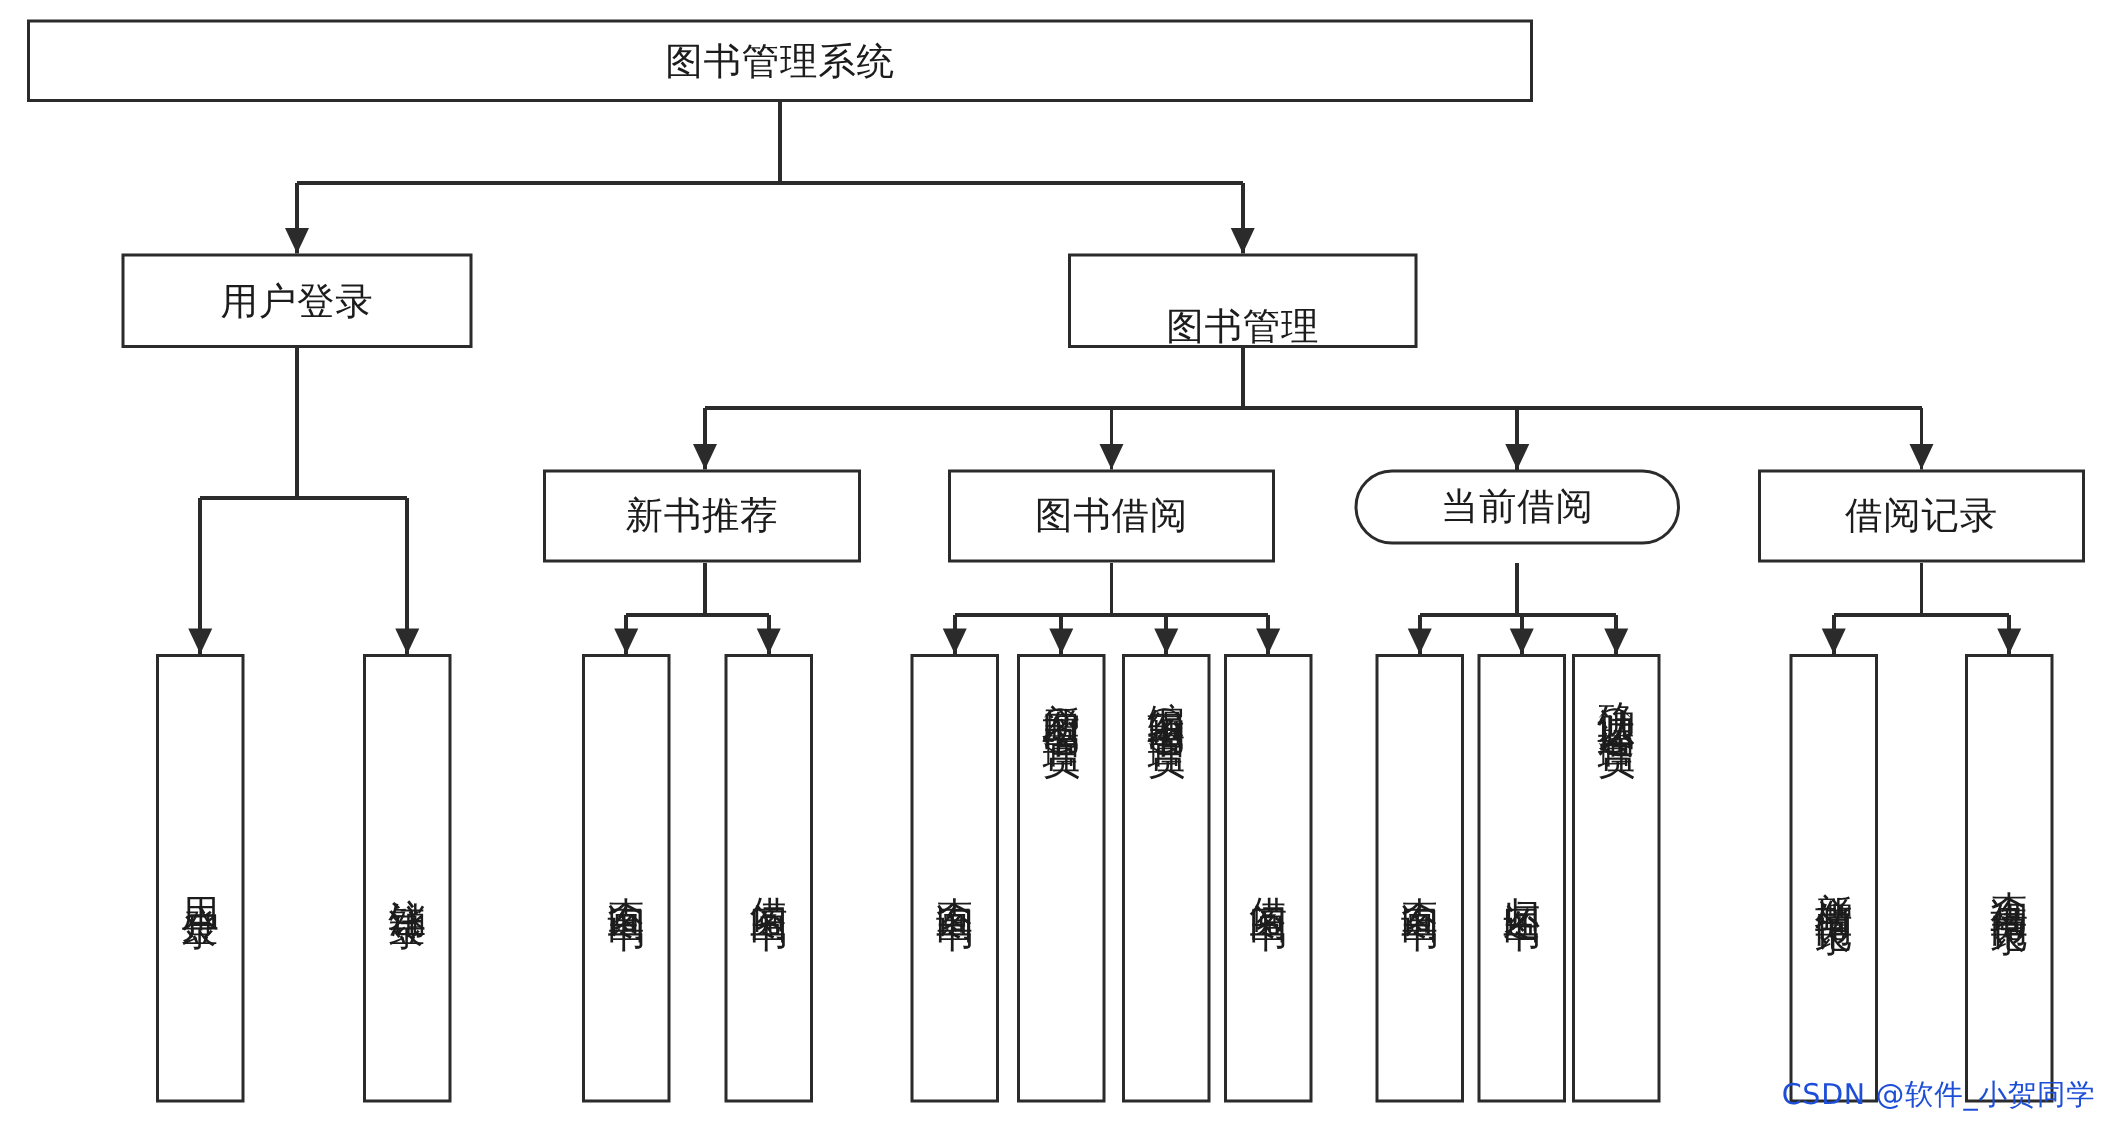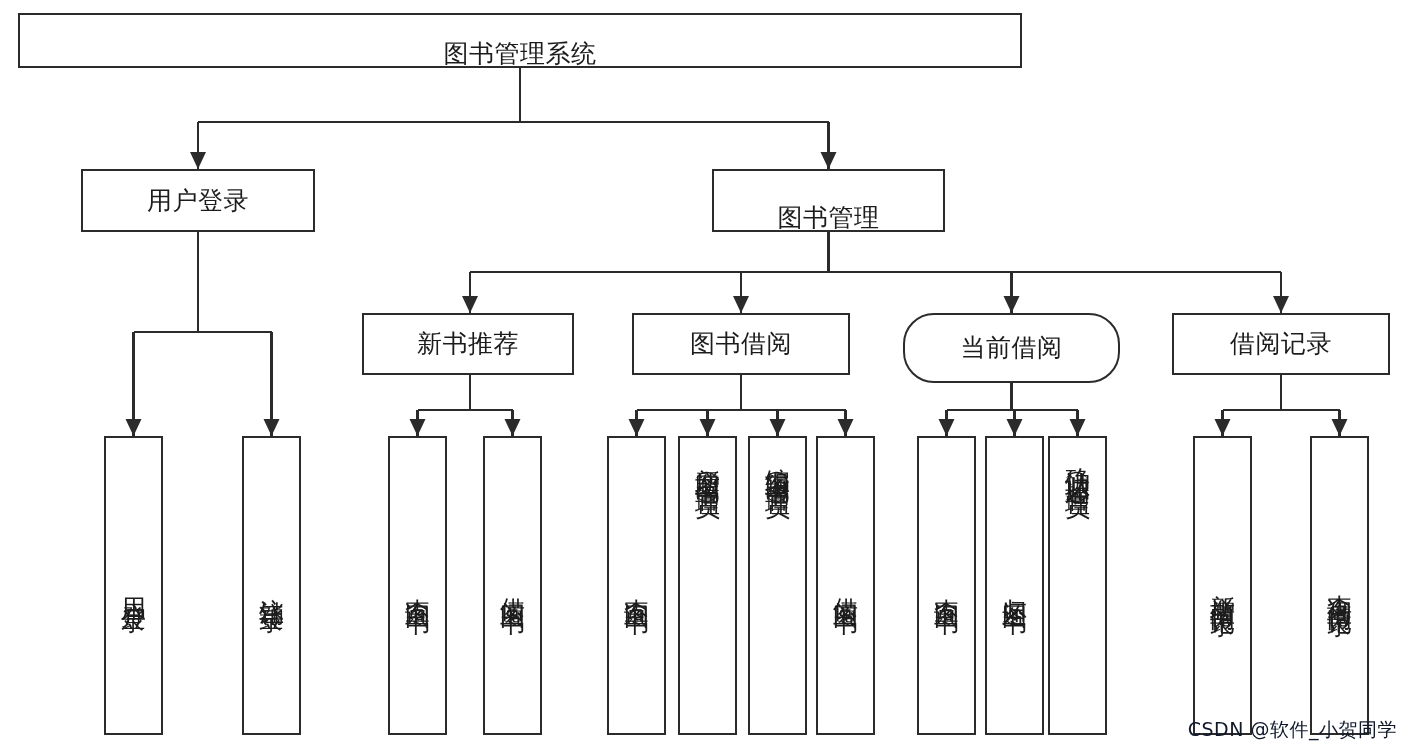--- a/index.html
+++ b/index.html
@@ -66,21 +66,21 @@
   }
   .node.vert.center-text {
     align-items: center;
     padding-top: 0;
   }
   #watermark {
     position: absolute;
     right: 8px;
     bottom: 4px;
     font-size: 19px;
-    color: #0f172a;
+    color: #1d4ed8;
     z-index: 5;
     white-space: nowrap;
     letter-spacing: 0.5px;
   }
 </style>
 </head>
 <body>
 
 <div id="canvas">
 
@@ -133,36 +133,36 @@
       <path d="M 1069.5 419 L 1085.5 419 L 1077.5 436 Z" fill="#2b2b2b"></path>
       <line x1="1281" y1="375" x2="1281" y2="410" stroke="#2b2b2b" stroke-width="2.6" shape-rendering="crispEdges"></line>
       <line x1="1222.5" y1="410" x2="1339.5" y2="410" stroke="#2b2b2b" stroke-width="2.6" shape-rendering="crispEdges"></line>
       <line x1="1222.5" y1="410" x2="1222.5" y2="436" stroke="#2b2b2b" stroke-width="2.6" shape-rendering="crispEdges"></line>
       <path d="M 1214.5 419 L 1230.5 419 L 1222.5 436 Z" fill="#2b2b2b"></path>
       <line x1="1339.5" y1="410" x2="1339.5" y2="436" stroke="#2b2b2b" stroke-width="2.6" shape-rendering="crispEdges"></line>
       <path d="M 1331.5 419 L 1347.5 419 L 1339.5 436 Z" fill="#2b2b2b"></path>
     </svg>
 
   <div id="nodes">
-      <div class="node horiz root" style="left: 18px; top: 13px; width: 1004px; height: 55px; align-items: flex-end;">
+      <div class="node horiz root" style="left: 18px; top: 13px; width: 1004px; height: 55px;">
         <span class="node-label">图书管理系统</span>
       </div>
       <div class="node horiz" style="left: 81px; top: 169px; width: 234px; height: 63px;">
         <span class="node-label">用户登录</span>
       </div>
       <div class="node horiz" style="left: 712px; top: 169px; width: 233px; height: 63px; align-items: flex-end;">
         <span class="node-label">图书管理</span>
       </div>
       <div class="node horiz" style="left: 362px; top: 313px; width: 212px; height: 62px;">
         <span class="node-label">新书推荐</span>
       </div>
       <div class="node horiz" style="left: 632px; top: 313px; width: 218px; height: 62px;">
         <span class="node-label">图书借阅</span>
       </div>
-      <div class="node horiz" style="left: 903px; top: 313px; width: 217px; height: 70px; border-radius: 31px;">
+      <div class="node horiz" style="left: 903px; top: 313px; width: 217px; height: 50px; border-radius: 31px;">
         <span class="node-label">当前借阅</span>
       </div>
       <div class="node horiz" style="left: 1172px; top: 313px; width: 218px; height: 62px;">
         <span class="node-label">借阅记录</span>
       </div>
       <div class="node vert center-text" style="left: 104px; top: 436px; width: 59px; height: 299px;">
         <span class="node-label">用户登录</span>
       </div>
       <div class="node vert center-text" style="left: 242px; top: 436px; width: 59px; height: 299px;">
         <span class="node-label">注销登录</span>

